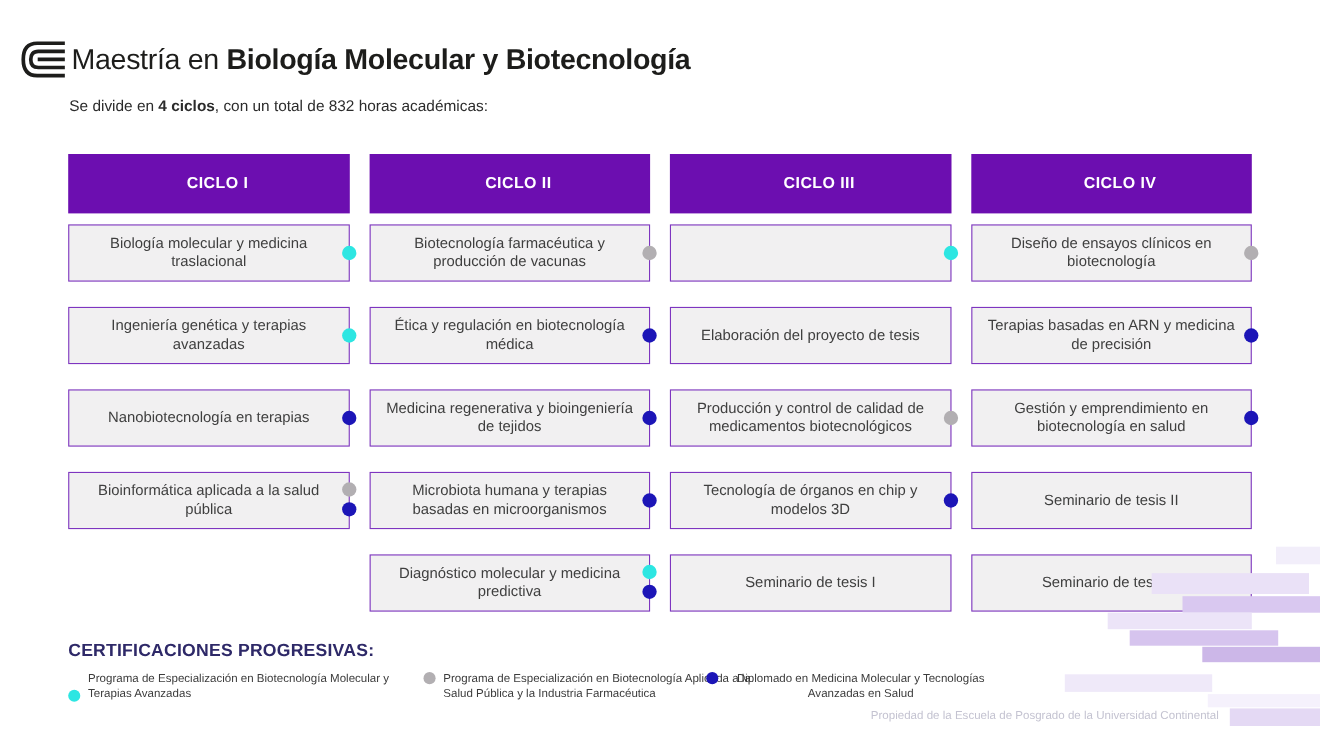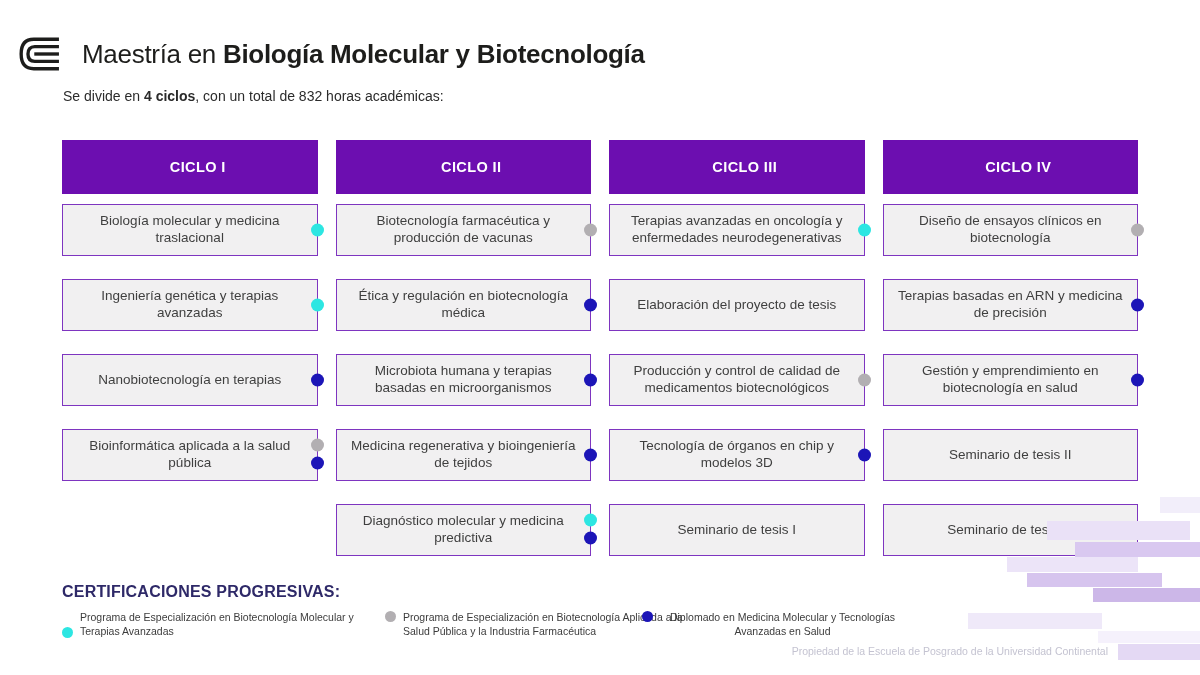--- a/index.html
+++ b/index.html
@@ -12,21 +12,21 @@
     overflow: hidden;
     font-family: "Liberation Sans", sans-serif;
   }
   
   .brand-row {
     position: absolute;
     top: 36px;
     left: 18px;
     display: flex;
     align-items: center;
-    gap: 22px;
+    gap: 5px;
   }
   .logo { flex: none; display: block; }
   .title {
     font-size: 26px;
     color: #1d1d1b;
     letter-spacing: -0.3px;
     white-space: nowrap;
   }
   .title .em { font-weight: 700; }
   .subtitle {
@@ -161,37 +161,36 @@
         <div class="cycle-header">CICLO II</div>
         <div class="course">
           <span>Biotecnología farmacéutica y producción de vacunas</span>
           <span class="dot dot-gray single"></span>
         </div>
         <div class="course">
           <span>Ética y regulación en biotecnología médica</span>
           <span class="dot dot-blue single"></span>
         </div>
         <div class="course">
+          <span>Medicina regenerativa y bioingeniería de tejidos</span>
+          <span class="dot dot-blue single"></span>
+        </div>
+        <div class="course">
           <span>Microbiota humana y terapias basadas en microorganismos</span>
-          <span class="dot dot-blue single"></span>
-        </div>
-        <div class="course">
-          <span>Medicina regenerativa y bioingeniería de tejidos</span>
           <span class="dot dot-blue single"></span>
         </div>
         <div class="course">
           <span>Diagnóstico molecular y medicina predictiva</span>
           <span class="dot dot-cyan first"></span>
           <span class="dot dot-blue second"></span>
         </div>
       </div>
       <div class="col">
         <div class="cycle-header">CICLO III</div>
         <div class="course">
-          <span>Terapias avanzadas en oncología y enfermedades neurodegenerativas</span>
           <span class="dot dot-cyan single"></span>
         </div>
         <div class="course">
           <span>Elaboración del proyecto de tesis</span>
         </div>
         <div class="course">
           <span>Producción y control de calidad de medicamentos biotecnológicos</span>
           <span class="dot dot-gray single"></span>
         </div>
         <div class="course">

